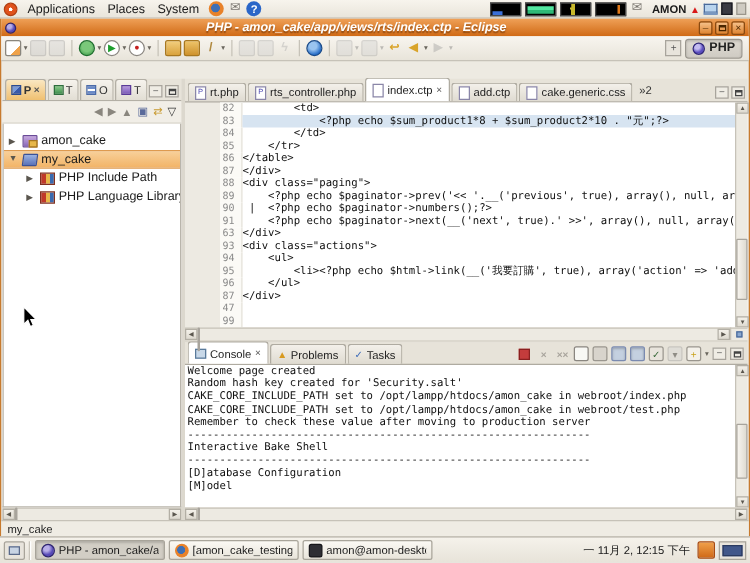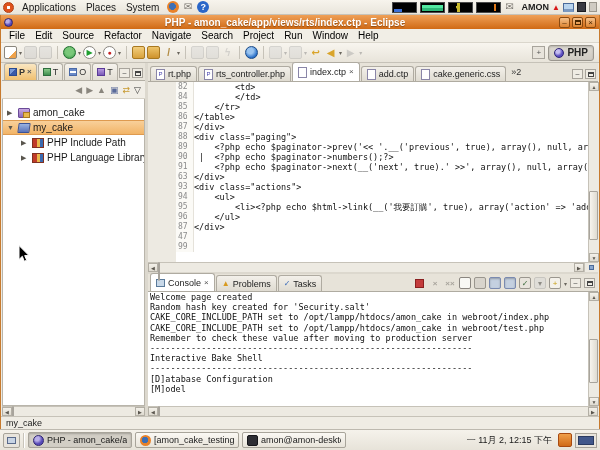--- a/index.html
+++ b/index.html
@@ -31,21 +31,21 @@
   .applet .a-orange { position:absolute; right:4px; top:1px; bottom:1px; width:2px; background:#E07818; }
   .user-label { font-weight:bold; font-size:9px; padding-left:3px; }
   .warn-tri { color:#D81818; font-size:8px; }
   .mini-mon { width:11px; height:9px; background:#B9D4EE; border:1px solid #4A6A9A; border-bottom:3px solid #7A98C0; }
   .mini-dark { width:9px; height:10px; background:#3A3A42; border:1px solid #1A1A20; }
   .mini-edge { width:8px; height:10px; background:#CFCBC2; border:1px solid #9A968C; }
 
   
   .eclipse { position:absolute; top:15px; left:0; width:600px; height:414px;
     background:#EDEAE2; border-left:1px solid #C77A2E; border-right:1px solid #C77A2E; }
-  .titlebar { height:14px; background:linear-gradient(#EFA057,#D06A15); display:flex; align-items:center; padding:0 3px; }
+  .titlebar { height:14px; background:linear-gradient(#EFA057,#D06A15); display:flex; align-items:center; padding:0 3px;font-style:italic; }
   .app-icon { width:9px; height:9px; border-radius:50%;
     background:radial-gradient(circle at 35% 30%, #B8AEE8 0 25%, #584AB8 60% 100%); border:1px solid #2E2470; }
   .wtitle { flex:1; text-align:center; font-size:10px; font-weight:bold; color:#FFFFFF;
     text-shadow:0 1px 1px rgba(90,40,0,0.55); white-space:nowrap; overflow:hidden; }
   .winbtn { width:11px; height:11px; margin-left:2px; border:1px solid #8A4A10; border-radius:2px;
     background:linear-gradient(#F5C08A,#DE8430); color:#4A2600; font-size:8px; line-height:9px; text-align:center;
     display:inline-flex; align-items:center; justify-content:center; }
   .box-glyph { width:6px; height:5px; border:1px solid #4A2600; border-top-width:2px; }
 
   .menubar { height:14px; display:flex; align-items:center; font-size:10px;
@@ -259,33 +259,20 @@
     <div class="titlebar">
       <span class="app-icon"></span>
       <span class="wtitle">PHP - amon_cake/app/views/rts/index.ctp - Eclipse</span>
       <span class="winbtn">–</span>
       <span class="winbtn">
           <span class="box-glyph"></span>
         </span>
       <span class="winbtn">×</span>
     </div>
 
-    <div class="menubar">
-
-    <span class="mi">File</span>
-        <span class="mi">Edit</span>
-        <span class="mi">Source</span>
-        <span class="mi">Refactor</span>
-        <span class="mi">Navigate</span>
-        <span class="mi">Search</span>
-        <span class="mi">Project</span>
-        <span class="mi">Run</span>
-        <span class="mi">Window</span>
-        <span class="mi">Help</span>
-      </div>
 
     <div class="toolbar">
       <span class="tbi i-new"></span>
         <span class="dd">▾</span>
       <span class="tbi i-save dis"></span>
       <span class="tbi i-print dis"></span>
       <span class="tsep"></span>
       <span class="tbi i-debug"></span>
         <span class="dd">▾</span>
       <span class="tbi i-run">▶</span>
@@ -421,20 +408,24 @@
         </div>
 
         <div class="ed-body">
           <div class="code-scroll">
 
               <div class="cline">
                 <span class="lnum">82</span>
                 <span class="lcode">        &lt;td&gt;</span>
               </div>
 
+              <div class="cline hl">
+                <span class="lnum">83</span>
+                <span class="lcode">            &lt;?php echo $sum_product1*8 + $sum_product2*10 . "元";?&gt;</span>
+              </div>
 
               <div class="cline">
                 <span class="lnum">84</span>
                 <span class="lcode">        &lt;/td&gt;</span>
               </div>
 
               <div class="cline">
                 <span class="lnum">85</span>
                 <span class="lcode">    &lt;/tr&gt;</span>
               </div>

